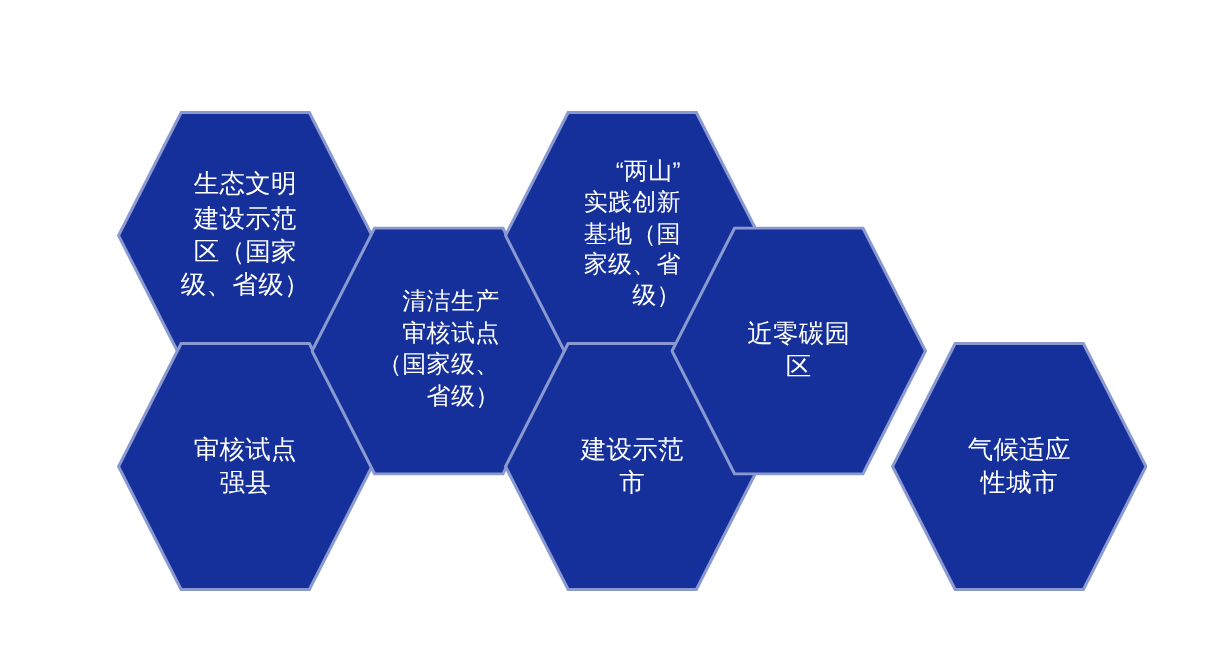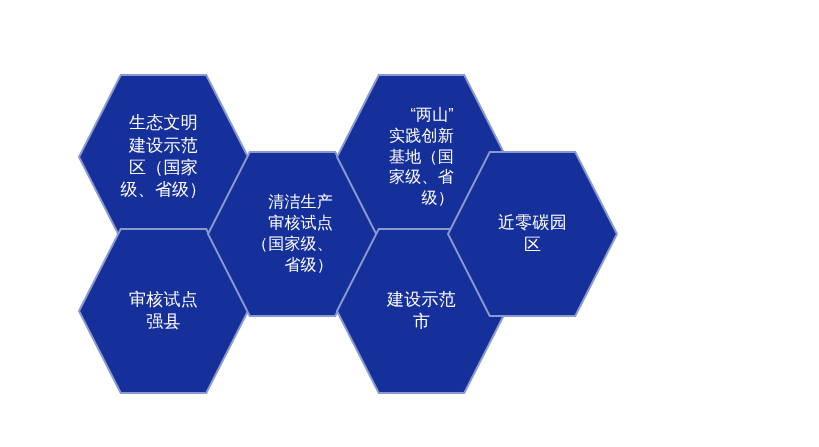--- a/index.html
+++ b/index.html
@@ -104,14 +104,21 @@
 
   <div class="hex" style="left:447px; top:151px; width:171px; height:166px;">
     <svg width="171" height="166" viewBox="0 0 171 166">
       <polygon points="42.75,1 128.25,1 170,83 128.25,165 42.75,165 1,83" fill="#16309B" stroke="#8A9AD0" stroke-width="2"></polygon>
     </svg>
     <div class="hex-label">近零碳园
 区</div>
   </div>
 
 
+  <div class="hex" style="left:594px; top:228px; width:171px; height:166px;">
+    <svg width="171" height="166" viewBox="0 0 171 166">
+      <polygon points="42.75,1 128.25,1 170,83 128.25,165 42.75,165 1,83" fill="#16309B" stroke="#8A9AD0" stroke-width="2"></polygon>
+    </svg>
+    <div class="hex-label">气候适应
+性城市</div>
+  </div>
 
 </div>
 
 </body></html>

